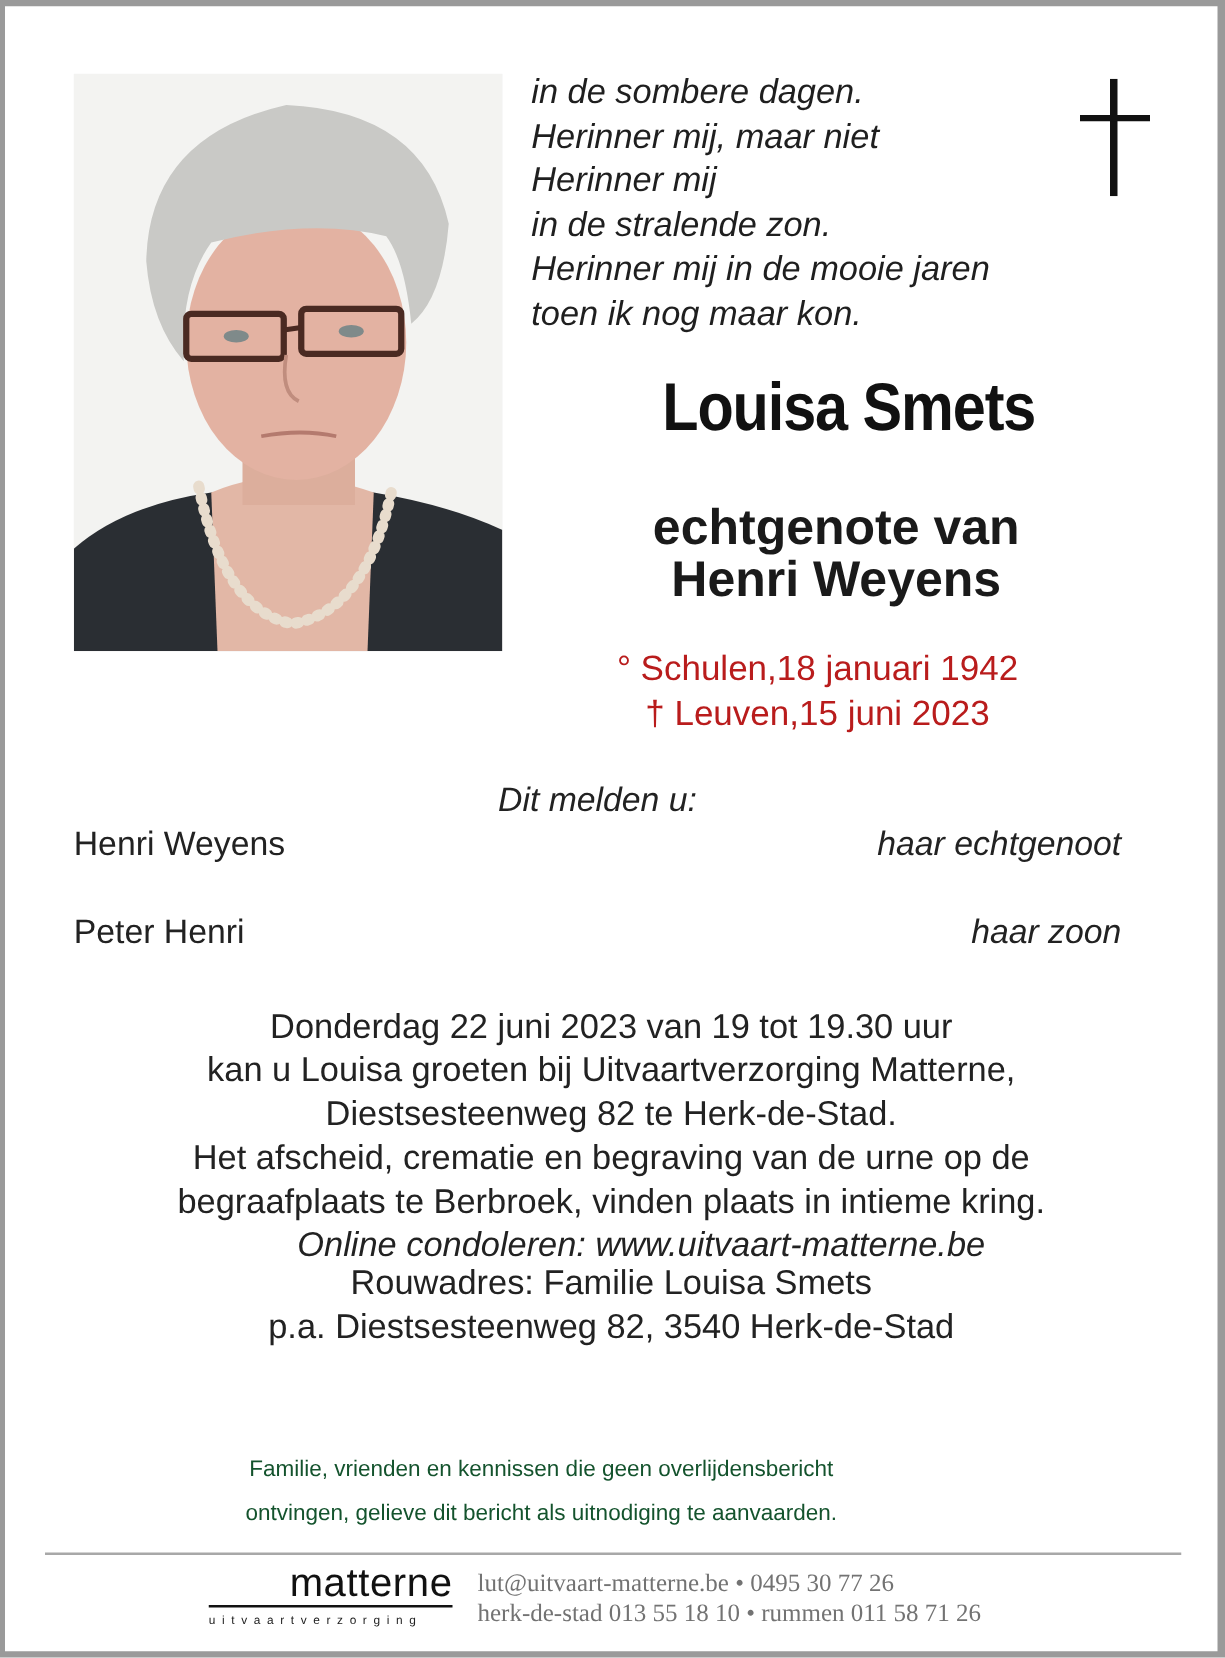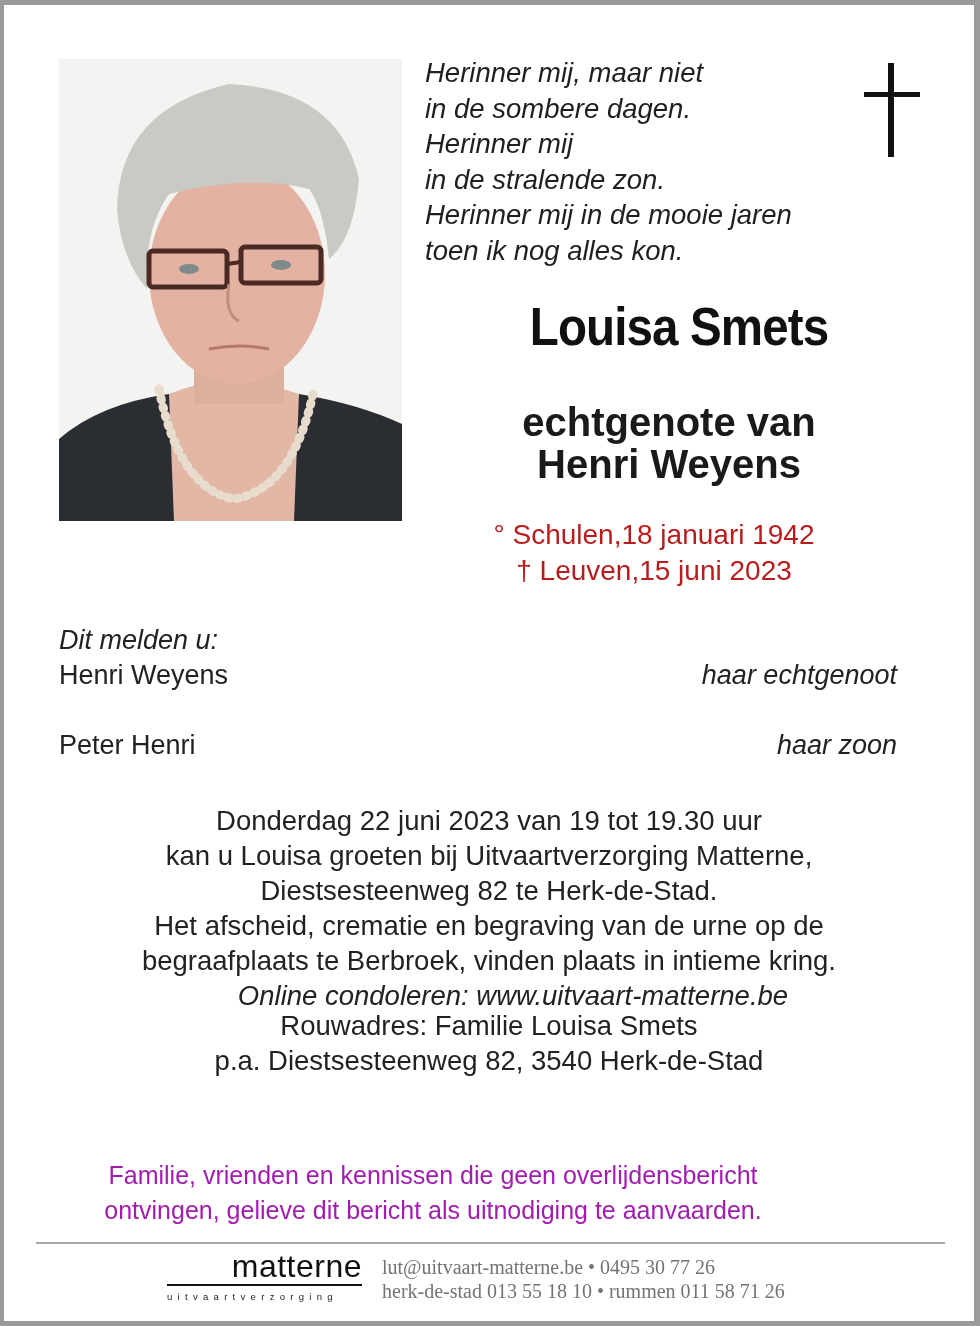--- a/index.html
+++ b/index.html
@@ -7,28 +7,28 @@
          font-family:"Liberation Sans", sans-serif; color:#1a1a1a; }
   .page { position:absolute; left:4px; top:5px; width:970px; height:1316px; background:#fff; }
   .photo { position:absolute; left:55px; top:54px; width:343px; height:462px; background:#f4f4f2; overflow:hidden; }
   .poem { position:absolute; left:421px; top:50px; font-style:italic; font-size:27.5px; line-height:35.5px; color:#1f1f1f; }
   .poem div { white-space:nowrap; }
   .cross { position:absolute; left:860px; top:58px; width:56px; height:94px; }
   .name { position:absolute; left:430px; top:290px; width:490px; text-align:center; font-weight:bold; font-size:54px; letter-spacing:-1px; transform:scaleX(0.88); transform-origin:center; color:#111; }
   .spouse { position:absolute; left:430px; top:396px; width:470px; text-align:center; font-weight:bold; font-size:40px; line-height:42px; }
   .dates { position:absolute; left:430px; top:512px; width:440px; text-align:center; font-size:28px; line-height:36px; color:#b91c1c; }
   .announce { position:absolute; left:55px; top:618px; width:838px; font-size:27px; line-height:35px; color:#222; }
-  .announce .lbl { font-style:italic; }
+  .announce .lbl { font-style:italic;text-align:center; }
   .row { display:flex; justify-content:space-between; }
   .row .rel { font-style:italic; }
   .gap { height:35px; }
   .body { position:absolute; left:0; top:798px; width:970px; text-align:center; font-size:27.5px; line-height:35px; color:#222; }
   .italic { font-style:italic;margin-left:48px; }
   .addr { position:absolute; left:0; top:1003px; width:970px; text-align:center; font-size:27.5px; line-height:35px; color:#222; }
-  .closing { position:absolute; left:0; top:1153px; width:858px; text-align:center; font-size:25px; line-height:35px; color:#a21caf; }
+  .closing { position:absolute; left:0; top:1153px; width:858px; text-align:center; font-size:18px; line-height:35px; color:#14532d; }
   .rule { position:absolute; left:32px; top:1237px; width:909px; height:2px; background:#a8a8a8; }
   .logo { position:absolute; left:163px; top:1244px; width:195px; }
   .logo .word { text-align:right; font-size:32px; line-height:34px; letter-spacing:0.5px; color:#111; }
   .logo .bar { height:2px; background:#111; margin-top:1px; }
   .logo .sub { font-size:9.5px; letter-spacing:5.3px; margin-top:5px; color:#222; white-space:nowrap; }
   .contact { position:absolute; left:378px; top:1250px; font-family:"Liberation Serif", serif; font-size:20px; line-height:24px; color:#737373; }
 </style>
 </head>
 <body>
 
@@ -56,26 +56,26 @@
       <ellipse cx="222" cy="206" rx="10" ry="5" fill="#7f8a8a"></ellipse>
 
       <path d="M170 225 Q165 255 180 262" fill="none" stroke="#c08d7e" stroke-width="3"></path>
       <path d="M150 290 Q182 284 210 290" fill="none" stroke="#b47a6e" stroke-width="3"></path>
 
       <path d="M100 330 Q120 430 175 440 Q235 430 255 330" fill="none" stroke="#e8dccd" stroke-width="9" stroke-dasharray="2 7" stroke-linecap="round"></path>
     </svg>
   </div>
 
   <div class="poem">
+    <div>in de sombere dagen.</div>
     <div>Herinner mij, maar niet</div>
-    <div>in de sombere dagen.</div>
     <div>Herinner mij</div>
     <div>in de stralende zon.</div>
     <div>Herinner mij in de mooie jaren</div>
-    <div>toen ik nog alles kon.</div>
+    <div>toen ik nog maar kon.</div>
   </div>
 
   <div class="cross">
     <svg width="56" height="94" viewBox="0 0 56 94">
       <rect x="24" y="0" width="6" height="94" fill="#111"></rect>
       <rect x="0" y="29" width="56" height="5" fill="#111"></rect>
     </svg>
   </div>
 
   <div class="name">Louisa Smets</div>

